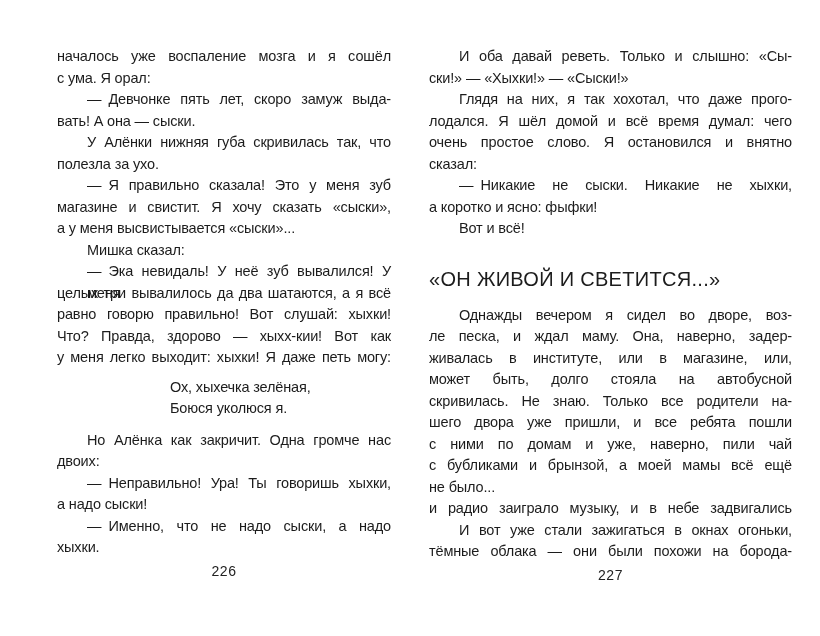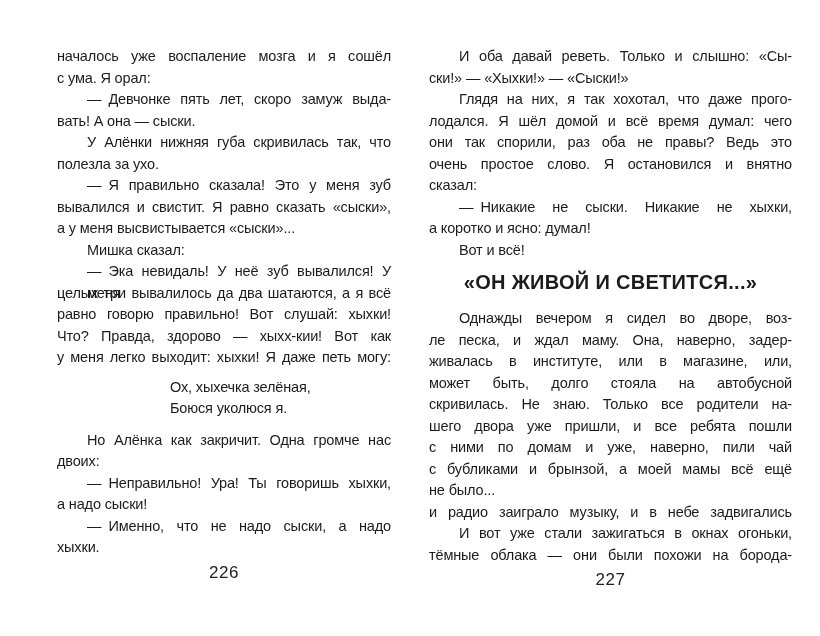--- a/index.html
+++ b/index.html
@@ -37,50 +37,49 @@
   }
   .ln.j {
     text-align: justify;
     text-align-last: justify;
   }
   .ln.ind   { padding-left: 30px; }
   .ln.verse { padding-left: 113px; }
 
   .heading {
     font-size: 20px;
-    font-weight: bold;
+    font-weight: normal;
     line-height: 24px;
-    margin: 9px 0 14px 0;
-    text-align: center;
+    margin: 27px 0 14px 0;
     letter-spacing: 0.3px;
   }
   .gap { width: 100%; }
   .page-number {
     margin-top: 4px;
-    font-size: 17px;
+    font-size: 14px;
     letter-spacing: 0.5px;
     text-align: center;
     color: #222222;
   }
 </style>
 </head>
 <body style="background: rgb(255, 255, 255);">
 
 <div class="spread" style="color: rgb(28, 28, 28);">
 
   <section class="page left">
     <div class="text-block">
         <div class="ln j">началось уже воспаление мозга и я сошёл</div>
         <div class="ln">с ума. Я орал:</div>
         <div class="ln ind j">— Девчонке пять лет, скоро замуж выда-</div>
         <div class="ln">вать! А она — сыски.</div>
         <div class="ln ind j">У Алёнки нижняя губа скривилась так, что</div>
         <div class="ln">полезла за ухо.</div>
         <div class="ln ind j">— Я правильно сказала! Это у меня зуб</div>
-        <div class="ln j">вывалился и свистит. Я равно сказать «сыски»,</div>
+        <div class="ln j">магазине и свистит. Я хочу сказать «сыски»,</div>
         <div class="ln">а у меня высвистывается «сыски»...</div>
         <div class="ln ind">Мишка сказал:</div>
         <div class="ln ind j">— Эка невидаль! У неё зуб вывалился! У меня</div>
         <div class="ln j">целых три вывалилось да два шатаются, а я всё</div>
         <div class="ln j">равно говорю правильно! Вот слушай: хыхки!</div>
         <div class="ln j">Что? Правда, здорово — хыхх-кии! Вот как</div>
         <div class="ln j">у меня легко выходит: хыхки! Я даже петь могу:</div>
         <div class="gap" style="height: 8px;"></div>
         <div class="ln verse">Ох, хыхечка зелёная,</div>
         <div class="ln verse">Боюся уколюся я.</div>
@@ -94,25 +93,24 @@
       </div>
     <div class="page-number">226</div>
   </section>
 
   <section class="page right">
     <div class="text-block">
         <div class="ln ind j">И оба давай реветь. Только и слышно: «Сы-</div>
         <div class="ln">ски!» — «Хыхки!» — «Сыски!»</div>
         <div class="ln ind j">Глядя на них, я так хохотал, что даже прого-</div>
         <div class="ln j">лодался. Я шёл домой и всё время думал: чего</div>
-        <div class="ln j">они так спорили, раз оба не правы? Ведь это</div>
         <div class="ln j">очень простое слово. Я остановился и внятно</div>
         <div class="ln">сказал:</div>
         <div class="ln ind j">— Никакие не сыски. Никакие не хыхки,</div>
-        <div class="ln">а коротко и ясно: думал!</div>
+        <div class="ln">а коротко и ясно: фыфки!</div>
         <div class="ln ind">Вот и всё!</div>
         <div class="heading">«ОН ЖИВОЙ И СВЕТИТСЯ...»</div>
         <div class="ln ind j">Однажды вечером я сидел во дворе, воз-</div>
         <div class="ln j">ле песка, и ждал маму. Она, наверно, задер-</div>
         <div class="ln j">живалась в институте, или в магазине, или,</div>
         <div class="ln j">может быть, долго стояла на автобусной</div>
         <div class="ln j">скривилась. Не знаю. Только все родители на-</div>
         <div class="ln j">шего двора уже пришли, и все ребята пошли</div>
         <div class="ln j">с ними по домам и уже, наверно, пили чай</div>
         <div class="ln j">с бубликами и брынзой, а моей мамы всё ещё</div>

